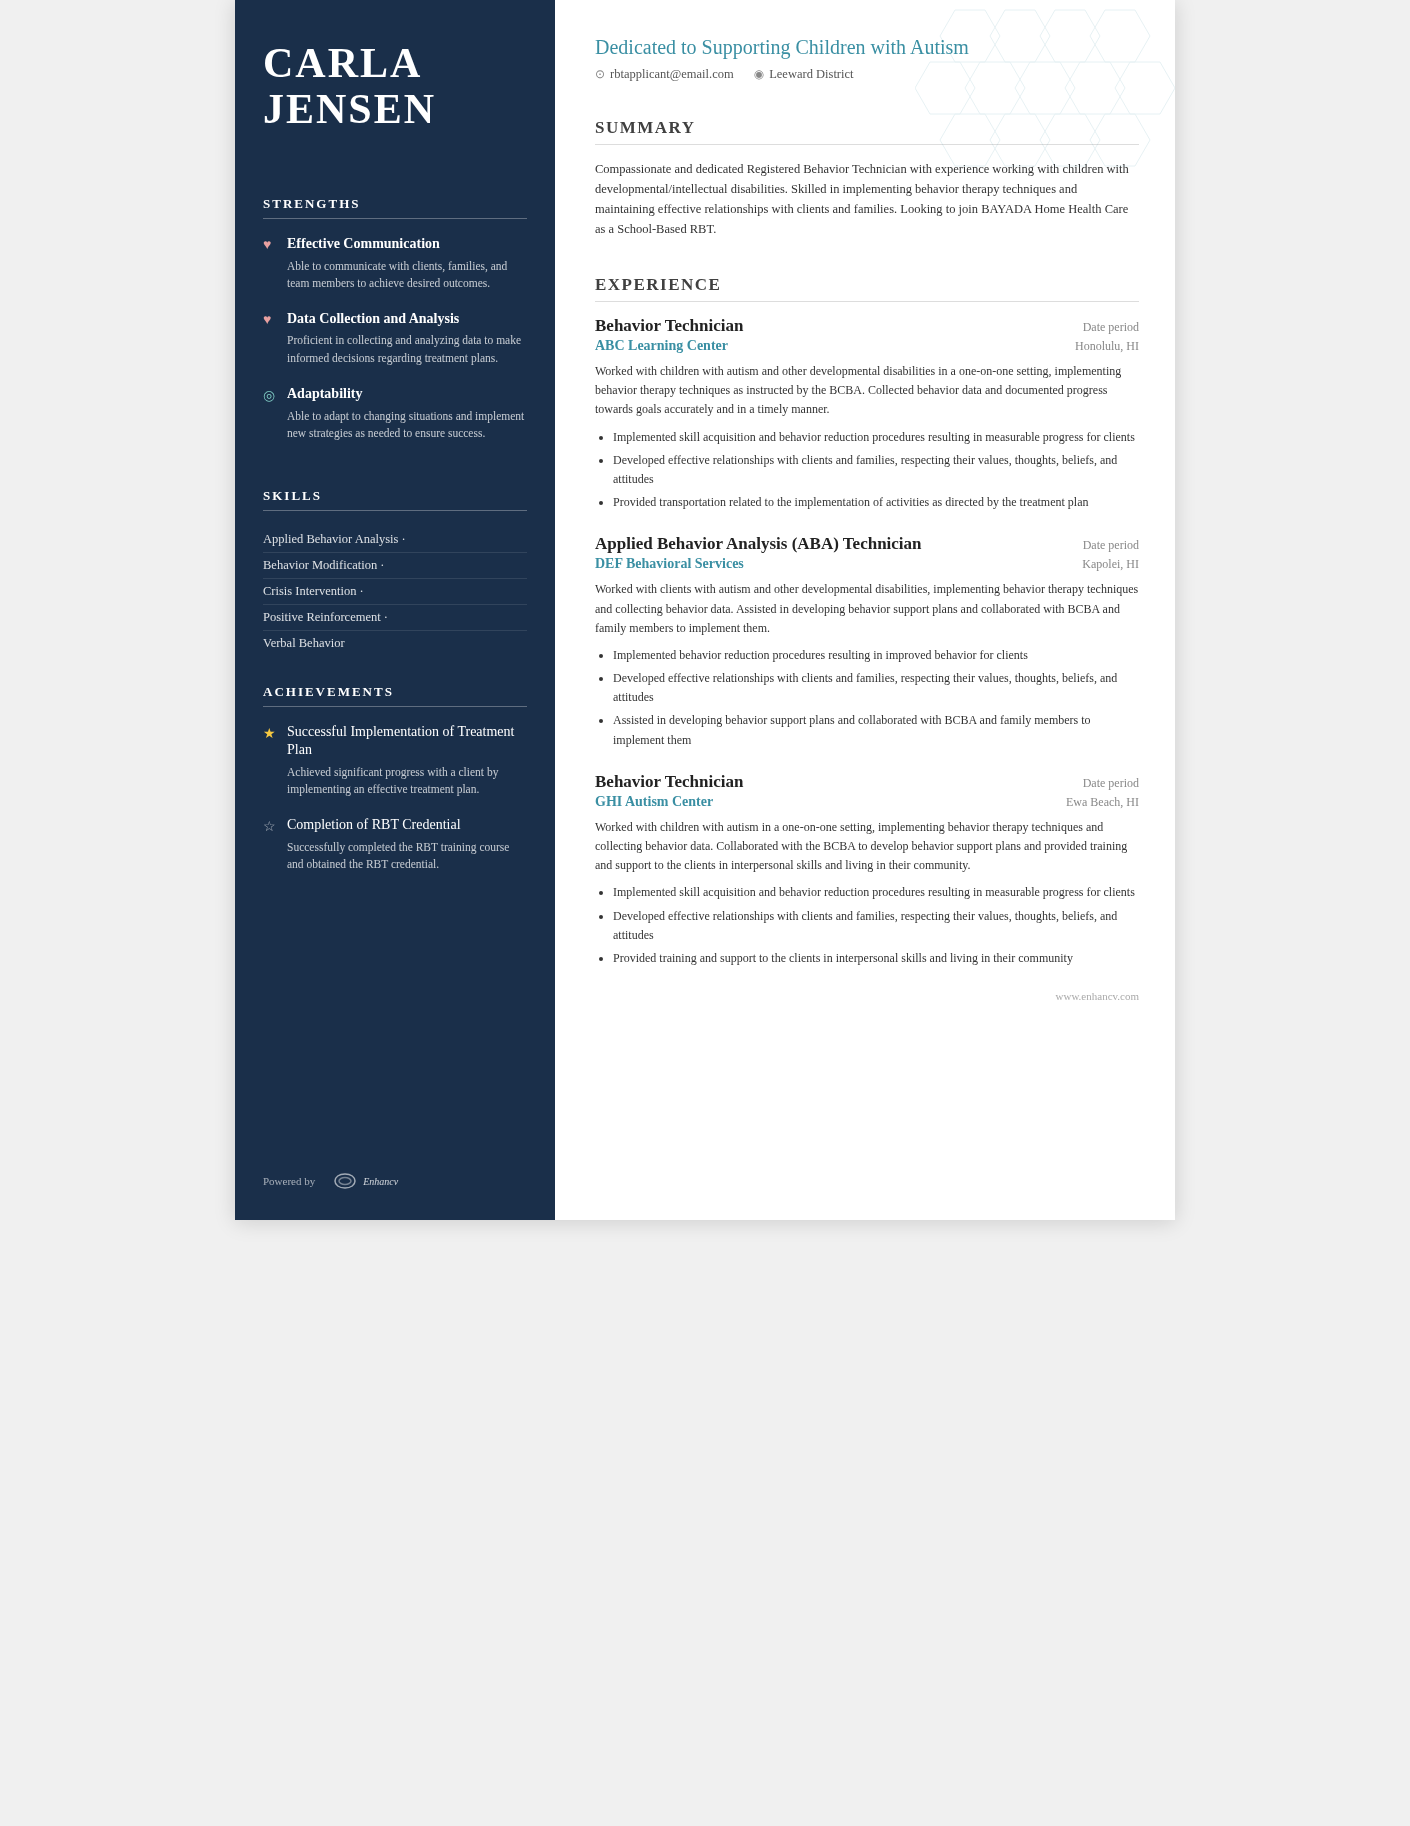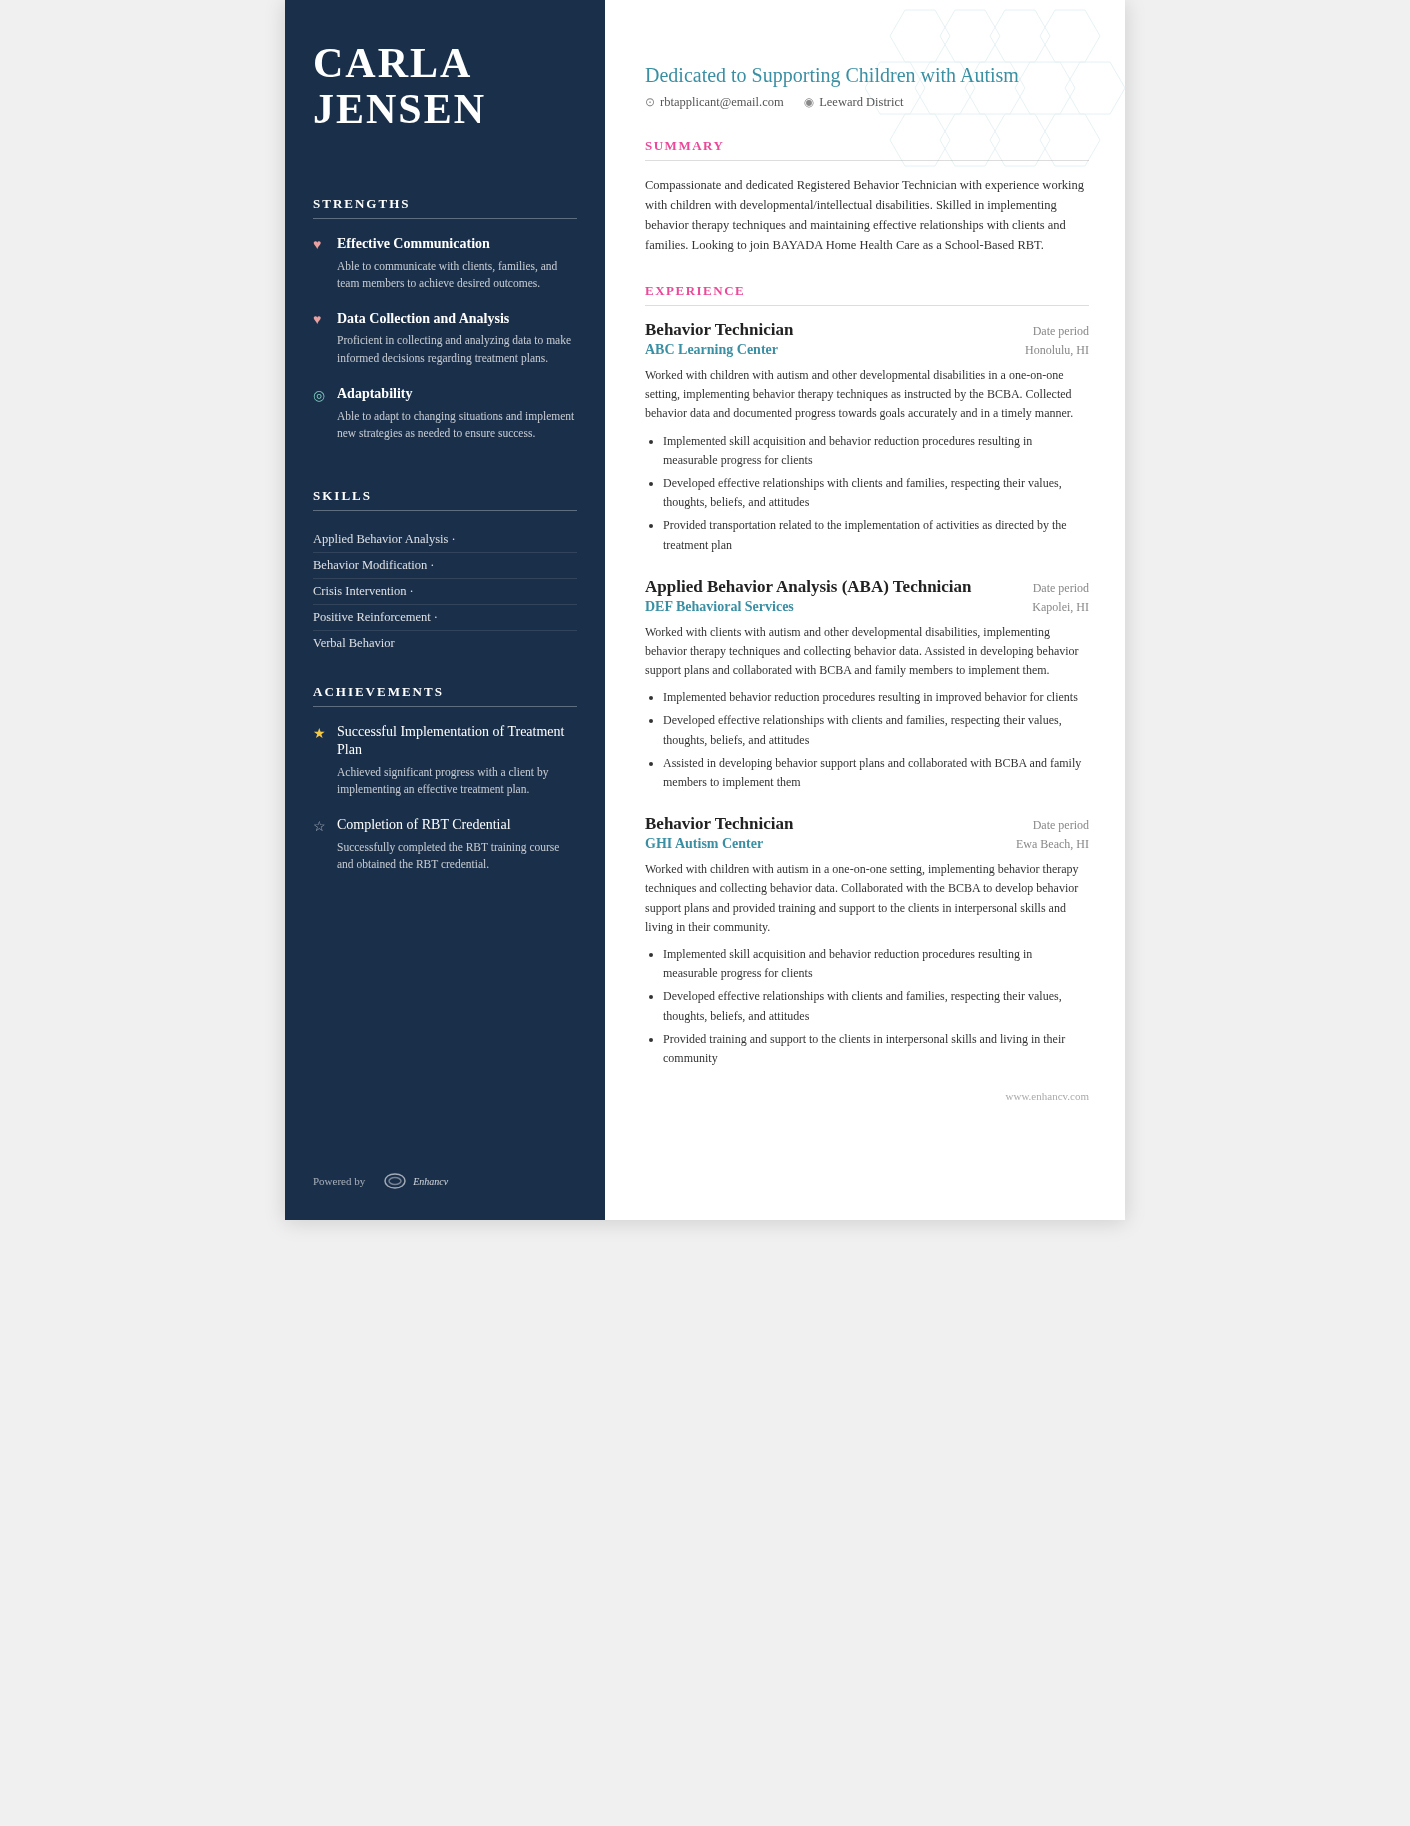--- a/index.html
+++ b/index.html
@@ -5,21 +5,21 @@
     * { box-sizing: border-box; margin: 0; padding: 0; }
     body {
       font-family: Georgia, 'Times New Roman', serif;
       background: #f0f0f0;
       display: flex;
       justify-content: center;
       align-items: flex-start;
       min-height: 100vh;
     }
     .resume {
-      width: 840px;
+      width: 940px;
       min-height: 1220px;
       background: #fff;
       display: flex;
       box-shadow: 0 2px 20px rgba(0,0,0,0.15);
     }
     
     .sidebar {
       width: 320px;
       min-width: 320px;
       background: #1a2f4a;
@@ -161,21 +161,20 @@
     .hexagon-bg {
       position: absolute;
       top: 0;
       right: 0;
       width: 260px;
       height: 240px;
       opacity: 0.12;
     }
     .main-header {
       margin-bottom: 24px;
-      margin-top: 28px;
     }
     .tagline {
       font-size: 20px;
       color: #3a8fa3;
       font-weight: normal;
       margin-bottom: 8px;
     }
     .contact-row {
       display: flex;
       align-items: center;
@@ -186,29 +185,29 @@
     .contact-item {
       display: flex;
       align-items: center;
       gap: 5px;
     }
     .contact-icon {
       font-size: 12px;
       color: #888;
     }
     .main-section-title {
-      font-size: 13px;
+      font-size: 17px;
       font-weight: bold;
       letter-spacing: 1.5px;
       text-transform: uppercase;
-      color: #ec4899;
+      color: #404040;
       border-bottom: 1px solid #ddd;
       padding-bottom: 6px;
       margin-bottom: 14px;
-      margin-top: 28px;
+      margin-top: 36px;
     }
     .summary-text {
       font-size: 12.5px;
       color: #333;
       line-height: 1.6;
     }
     .exp-entry {
       margin-bottom: 22px;
     }
     .exp-header-row {

